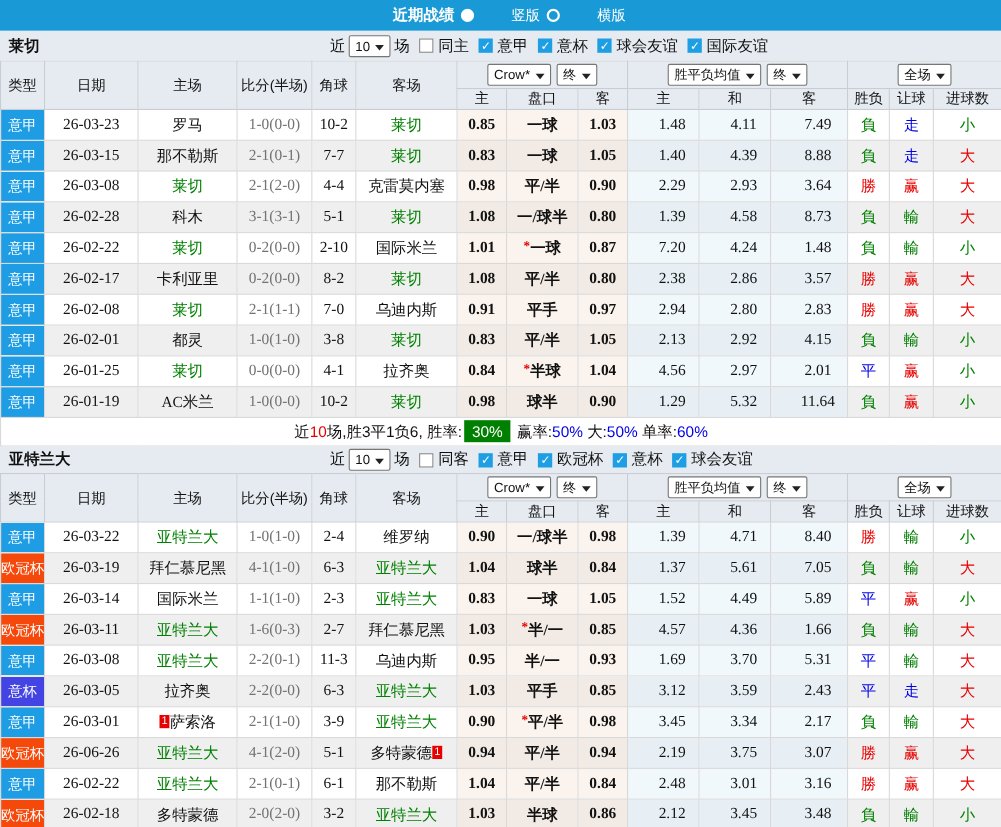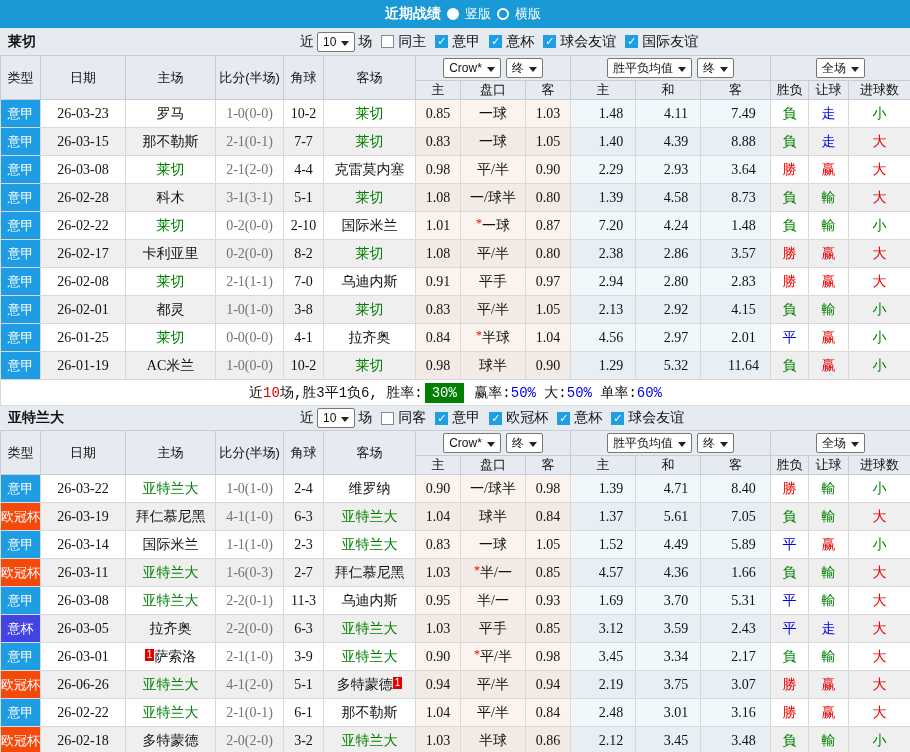--- a/index.html
+++ b/index.html
@@ -5,21 +5,21 @@
   * { box-sizing: border-box; margin: 0; padding: 0; }
   html,body { width: 910px; height: 752px; overflow: hidden; background: #fff;
     font-family: "Liberation Sans", "DejaVu Sans", sans-serif; font-size: 13px; color: #111; }
 
   
   .topbar { height: 28px; background: #199AD6; display: flex; align-items: center; justify-content: center; gap: 6px; color: #fff; }
   .topbar .title { font-weight: bold; font-size: 14px; margin-left: 16px; }
   .radio { width: 12px; height: 12px; border-radius: 50%; display: inline-block; border: 2px solid #fff; vertical-align: -2px; }
   .radio.on { background: #fff; }
   .radio.off { background: transparent; }
-  .mode-label { font-size: 13px; }
+  .mode-label { font-size: 13px; margin-left: 28px; }
 
   
   .filterbar { background: #E6EBF1; display: flex; align-items: center; position: relative; }
   .filterbar.h1 { height: 27px; }
   .filterbar.h2 { height: 24px; }
   .teamname { font-weight: bold; font-size: 14px; padding-left: 8px; width: 300px; }
   .filters { display: flex; align-items: center; gap: 3px; font-family: "Liberation Serif", "DejaVu Serif", serif; font-size: 14px; }
   .sel { display: inline-block; background: #fff; border: 1px solid #767676; border-radius: 2px;
          height: 20px; line-height: 18px; padding: 0 18px 0 5px; position: relative;
          font-family: "Liberation Sans", sans-serif; font-size: 12px; }
@@ -32,32 +32,32 @@
   table { width: 910px; table-layout: fixed; border-collapse: collapse; }
   th, td { border: 1px solid #D9D9D9; text-align: center; overflow: hidden; white-space: nowrap; }
   thead th { background: #E6EBF1; border-color: #C8CDD3; font-weight: normal; font-size: 13px; }
   thead tr.selrow th { height: 25px; }
   thead tr.subrow th { height: 18px; }
   .selgroup { display: flex; align-items: center; justify-content: center; gap: 5px; }
   tbody td { height: 28px; font-family: "Liberation Serif", "DejaVu Serif", serif; font-size: 14px; }
   tbody tr:nth-child(even) td { background: #EFEFEF; }
   tbody tr:nth-child(odd)  td { background: #FFFFFF; }
   td.type { color: #fff; font-family: "Liberation Sans", sans-serif; font-size: 13px; }
-  td.cream  { background: #FBF4EE !important; }
+  td.cream  { background: #FBF4EE !important; font-weight: bold; }
   tbody tr:nth-child(even) td.cream { background: #F2EBE5 !important; }
   td.lblue  { background: #F0F8FC !important; padding-left: 16px; }
   tbody tr:nth-child(even) td.lblue { background: #E7EFF5 !important; }
   .green { color: #008000; }
   .redtx { color: #E80000; }
   .blutx { color: #0000E6; }
   .score { color: #737373; }
   .card { display: inline-block; background: #E60000; color: #fff; font-size: 10px; line-height: 12px;
           padding: 0 2px; vertical-align: 3px; font-family: "Liberation Sans", sans-serif; }
   .star { color: #E80000; vertical-align: 3px; font-size: 12px; }
-  td.summary { height: 26px; background: #fff !important; font-family: Liberation Mono, monospace; font-size: 14px; text-align: center; }
+  td.summary { height: 26px; background: #fff !important; font-family: Liberation Sans, sans-serif; font-size: 14px; text-align: center; }
   .badge { background: #008000; color: #fff; padding: 2px 7px; margin: 0 2px; }
 </style>
 </head>
 <body>
 
 <div class="topbar">
   <span class="title">近期战绩</span>
   <span class="radio on"></span>
   <span class="mode-label">竖版</span>
   <span class="radio off"></span>

